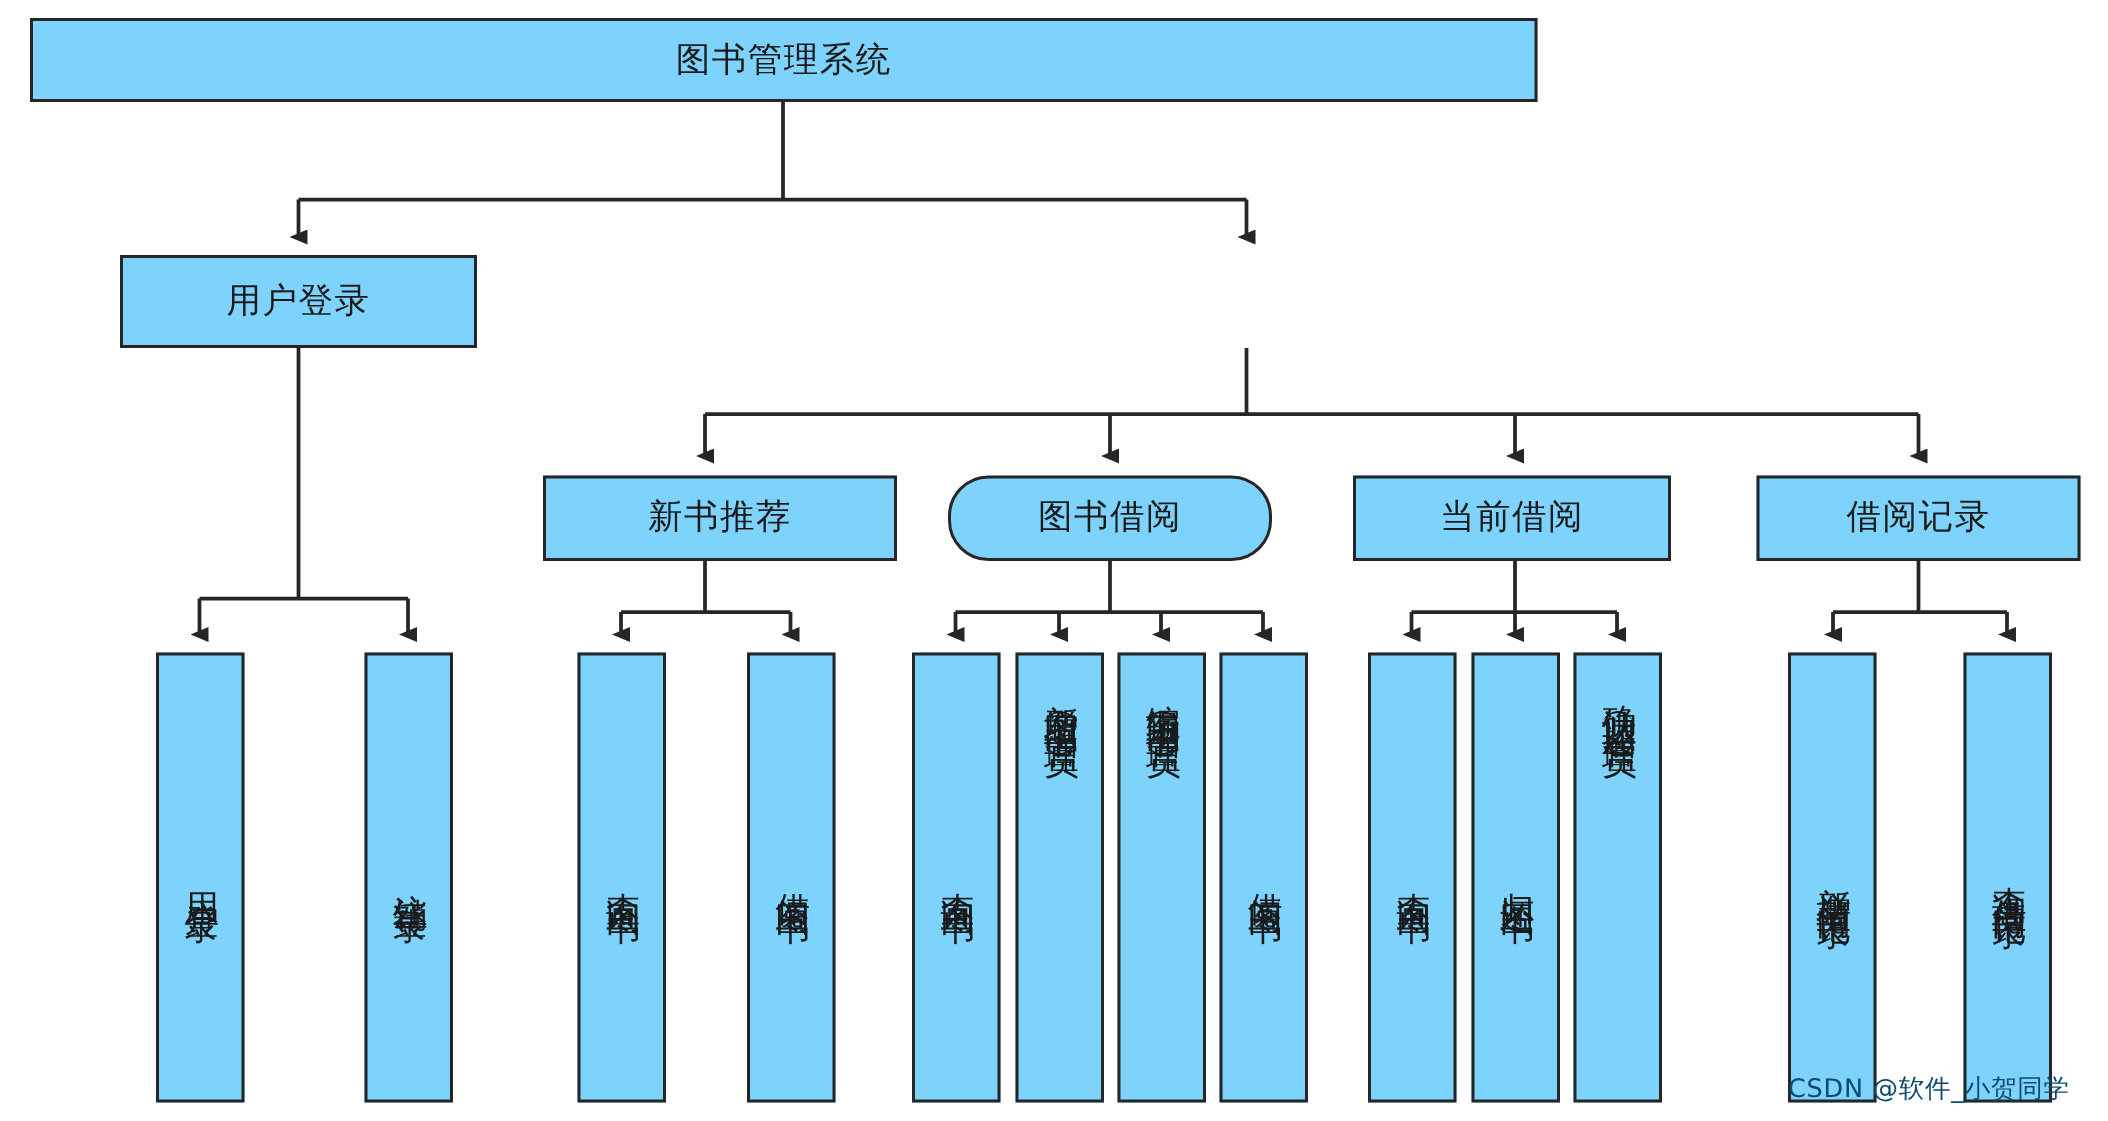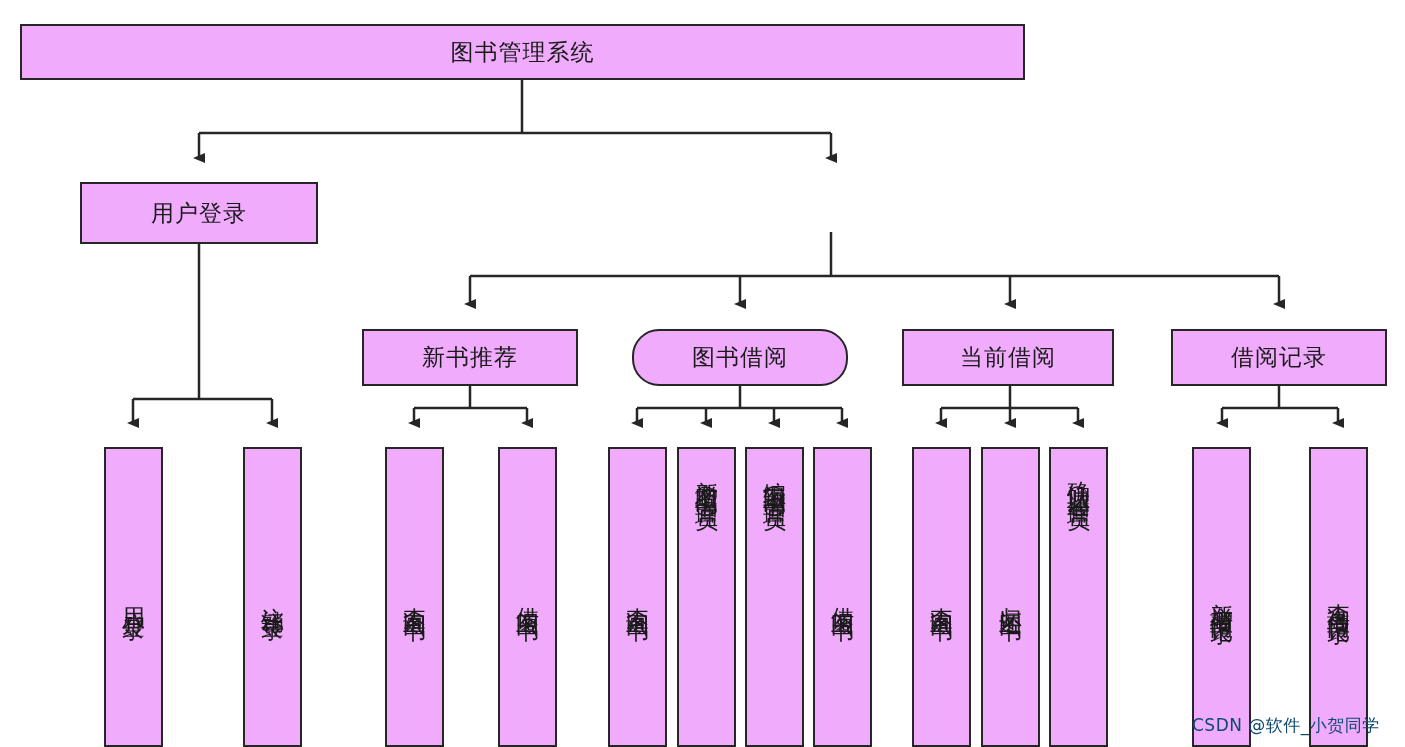--- a/index.html
+++ b/index.html
@@ -21,27 +21,26 @@
     position: absolute;
     left: 0;
     top: 0;
     width: 1405px;
     height: 747px;
     pointer-events: none;
   }
   .node {
     position: absolute;
     box-sizing: border-box;
-    background: #f0abfc;
+    background: #7dd3fc;
     border: 2.5px solid #262626;
     display: flex;
     align-items: center;
     justify-content: center;
     color: #1a1a1a;
-    margin-top: 12px;
   }
   .node .label {
     font-size: 23px;
     line-height: 1.15;
     letter-spacing: 1px;
     white-space: nowrap;
   }
   .node.vertical {
     align-items: flex-start;
     justify-content: center;
@@ -125,21 +124,21 @@
   </svg>
 
   <div class="node" style="left:20px; top:12px; width:1005px; height:56px;">
     <span class="label">图书管理系统</span>
   </div>
 
   <div class="node" style="left:80px; top:170px; width:238px; height:62px;">
     <span class="label">用户登录</span>
   </div>
 
-  <div class="node" style="left:362px; top:317px; width:216px; height:57px;justify-content:center;">
+  <div class="node" style="left:362px; top:317px; width:236px; height:57px;justify-content:center;">
     <span class="label">新书推荐</span>
   </div>
   <div class="node" style="left:632px; top:317px; width:216px; height:57px;border-radius:27px;">
     <span class="label">图书借阅</span>
   </div>
   <div class="node" style="left:902px; top:317px; width:212px; height:57px;">
     <span class="label">当前借阅</span>
   </div>
   <div class="node" style="left:1171px; top:317px; width:216px; height:57px;">
     <span class="label">借阅记录</span>

